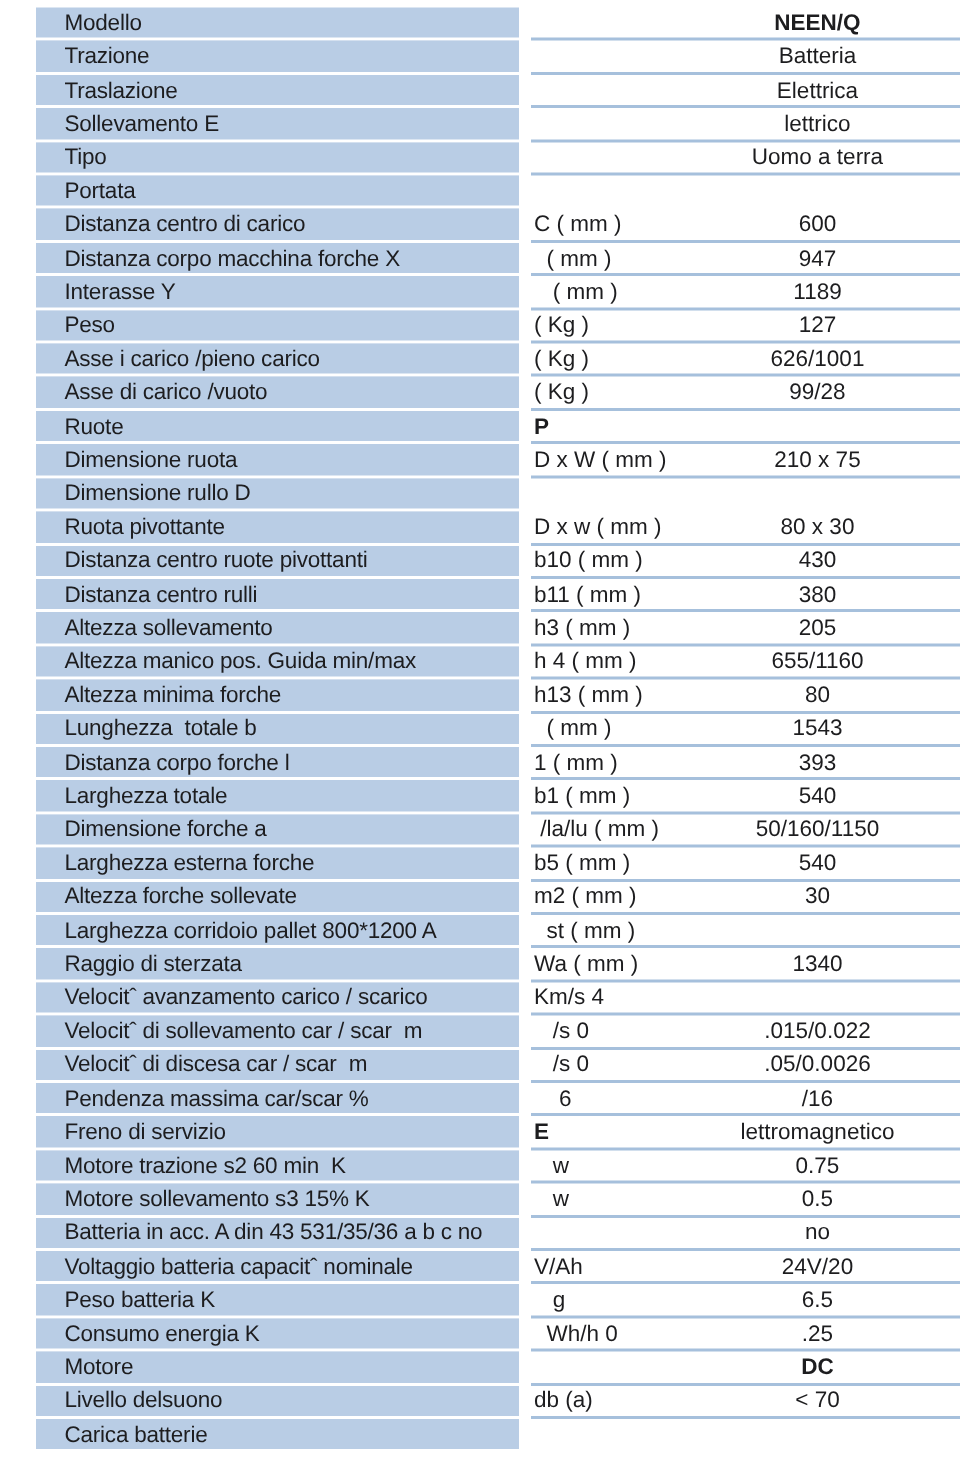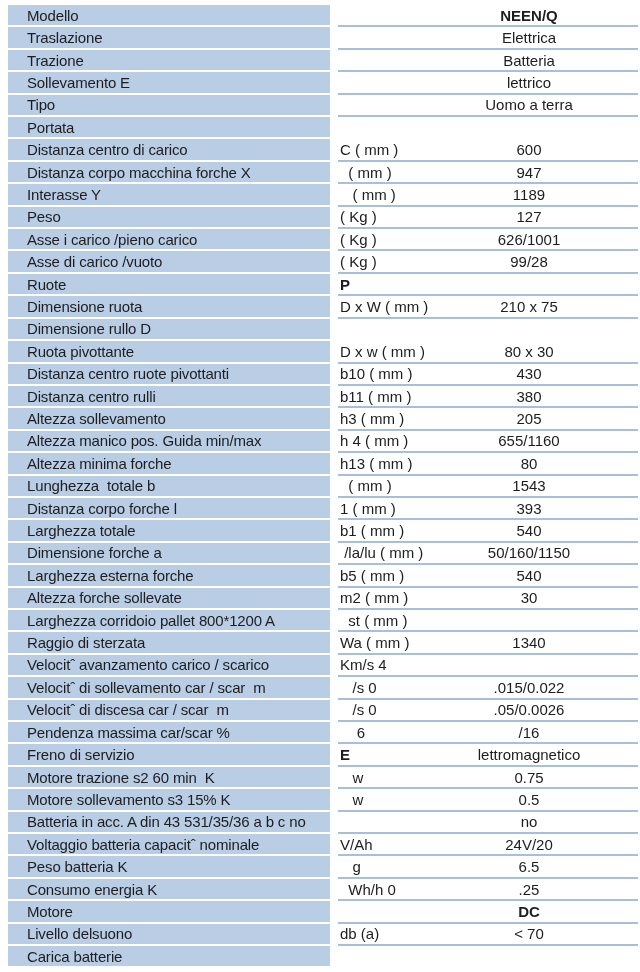--- a/index.html
+++ b/index.html
@@ -15,21 +15,21 @@
     width: 640px;
     height: 972px;
     background: var(--page-bg);
     font-family: "Liberation Sans", sans-serif;
     font-size: 15px;
     color: var(--text);
     overflow: hidden;
   }
   .spec-table {
     padding-top: 5px;
-    padding-left: 8px;
+    padding-left: 24px;
     width: 520px;
   }
   .row {
     display: flex;
     height: 22.42px;
   }
   .cell.label {
     width: 322px;
     flex: 0 0 322px;
     background: var(--row-bg);
@@ -74,34 +74,34 @@
     <div class="row">
       <div class="cell label">Modello</div>
       <div class="col-gap"></div>
       <div class="right-region">
         <div class="cell unit"></div>
         <div class="cell value bold">NEEN/Q</div>
       </div>
     </div>
 
     <div class="row">
+      <div class="cell label">Trazione</div>
+      <div class="col-gap"></div>
+      <div class="right-region">
+        <div class="cell unit"></div>
+        <div class="cell value">Batteria</div>
+      </div>
+    </div>
+
+    <div class="row">
       <div class="cell label">Traslazione</div>
       <div class="col-gap"></div>
       <div class="right-region">
         <div class="cell unit"></div>
         <div class="cell value">Elettrica</div>
-      </div>
-    </div>
-
-    <div class="row">
-      <div class="cell label">Trazione</div>
-      <div class="col-gap"></div>
-      <div class="right-region">
-        <div class="cell unit"></div>
-        <div class="cell value">Batteria</div>
       </div>
     </div>
 
     <div class="row">
       <div class="cell label">Sollevamento E</div>
       <div class="col-gap"></div>
       <div class="right-region">
         <div class="cell unit"></div>
         <div class="cell value">lettrico</div>
       </div>

